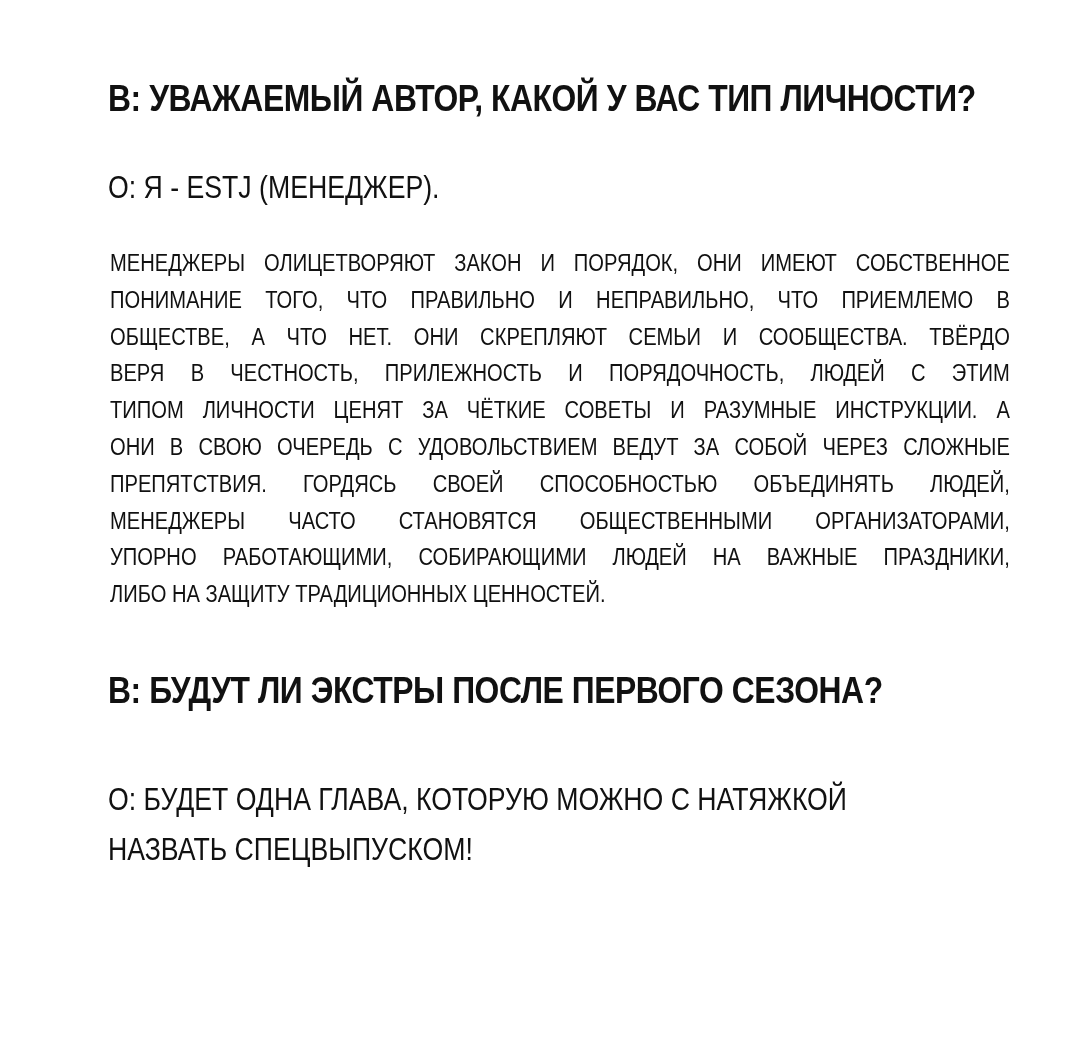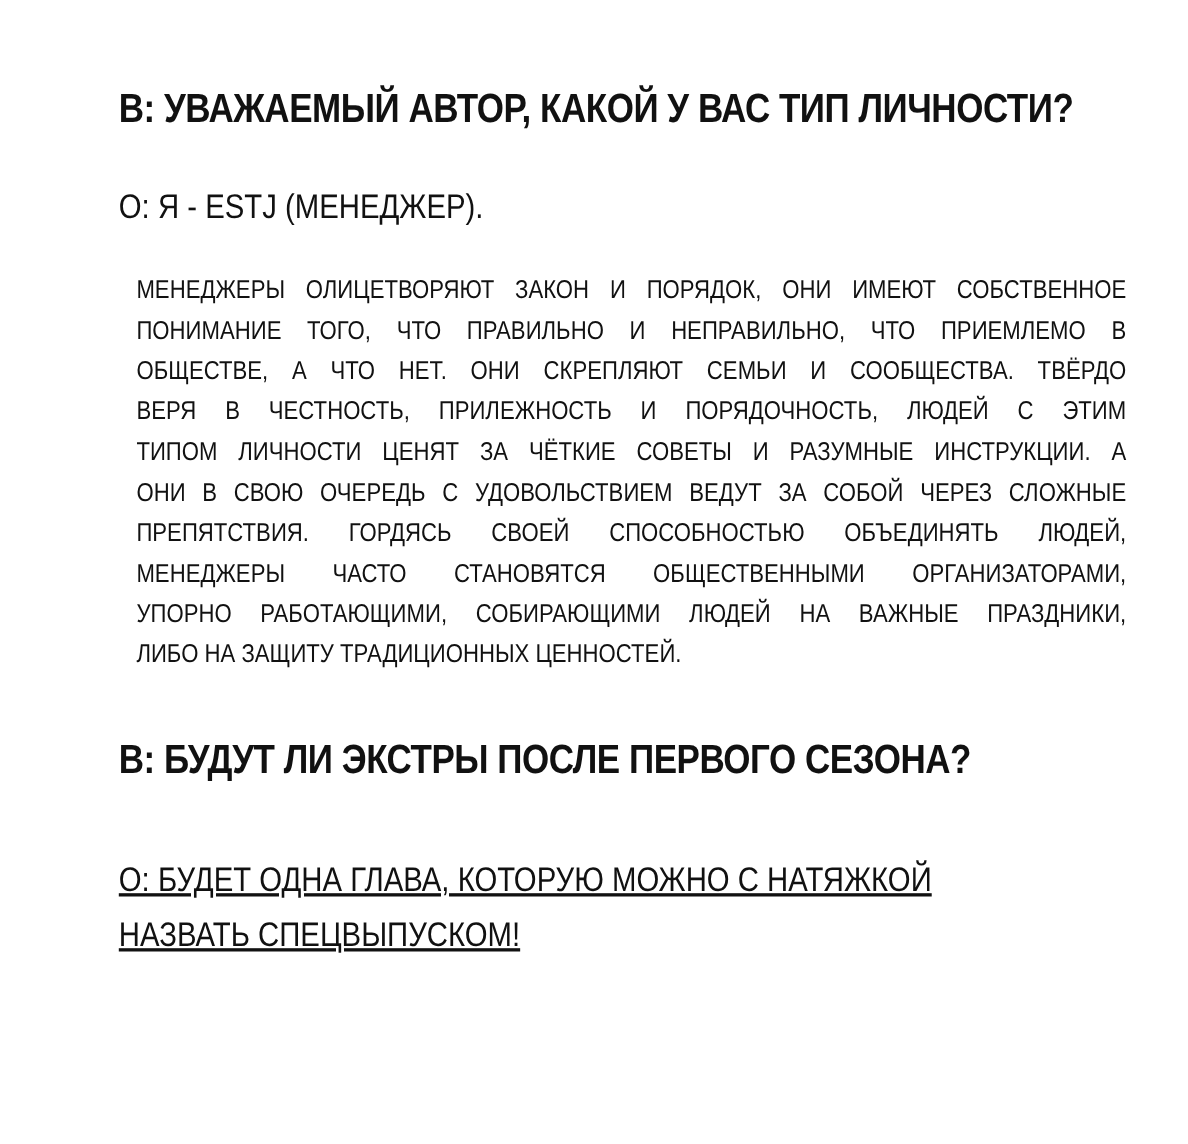--- a/index.html
+++ b/index.html
@@ -39,21 +39,21 @@
       left: 0;
       top: 170px;
       font-size: 31px;
       white-space: nowrap;
       text-transform: uppercase;
       transform-origin: left top;
       transform: scaleX(0.86);
     }
     .body-lines {
       position: absolute;
-      left: 16px;
+      left: 2px;
       top: 245px;
       width: 900px;
     }
     .line {
       height: 36.8px;
       line-height: 36.8px;
       font-size: 23.5px;
       white-space: nowrap;
       text-transform: uppercase;
       text-align: justify;
@@ -62,21 +62,20 @@
       transform-origin: left top;
       transform: scaleX(0.857);
     }
     .line.last {
       text-align-last: left;
     }
     .a2 {
       position: absolute;
       left: 0;
       top: 775px;
-      text-decoration: underline;
     }
     .a2 .l {
       font-size: 31px;
       height: 50px;
       line-height: 50px;
       white-space: nowrap;
       text-transform: uppercase;
       transform-origin: left top;
       transform: scaleX(0.86);
     }

